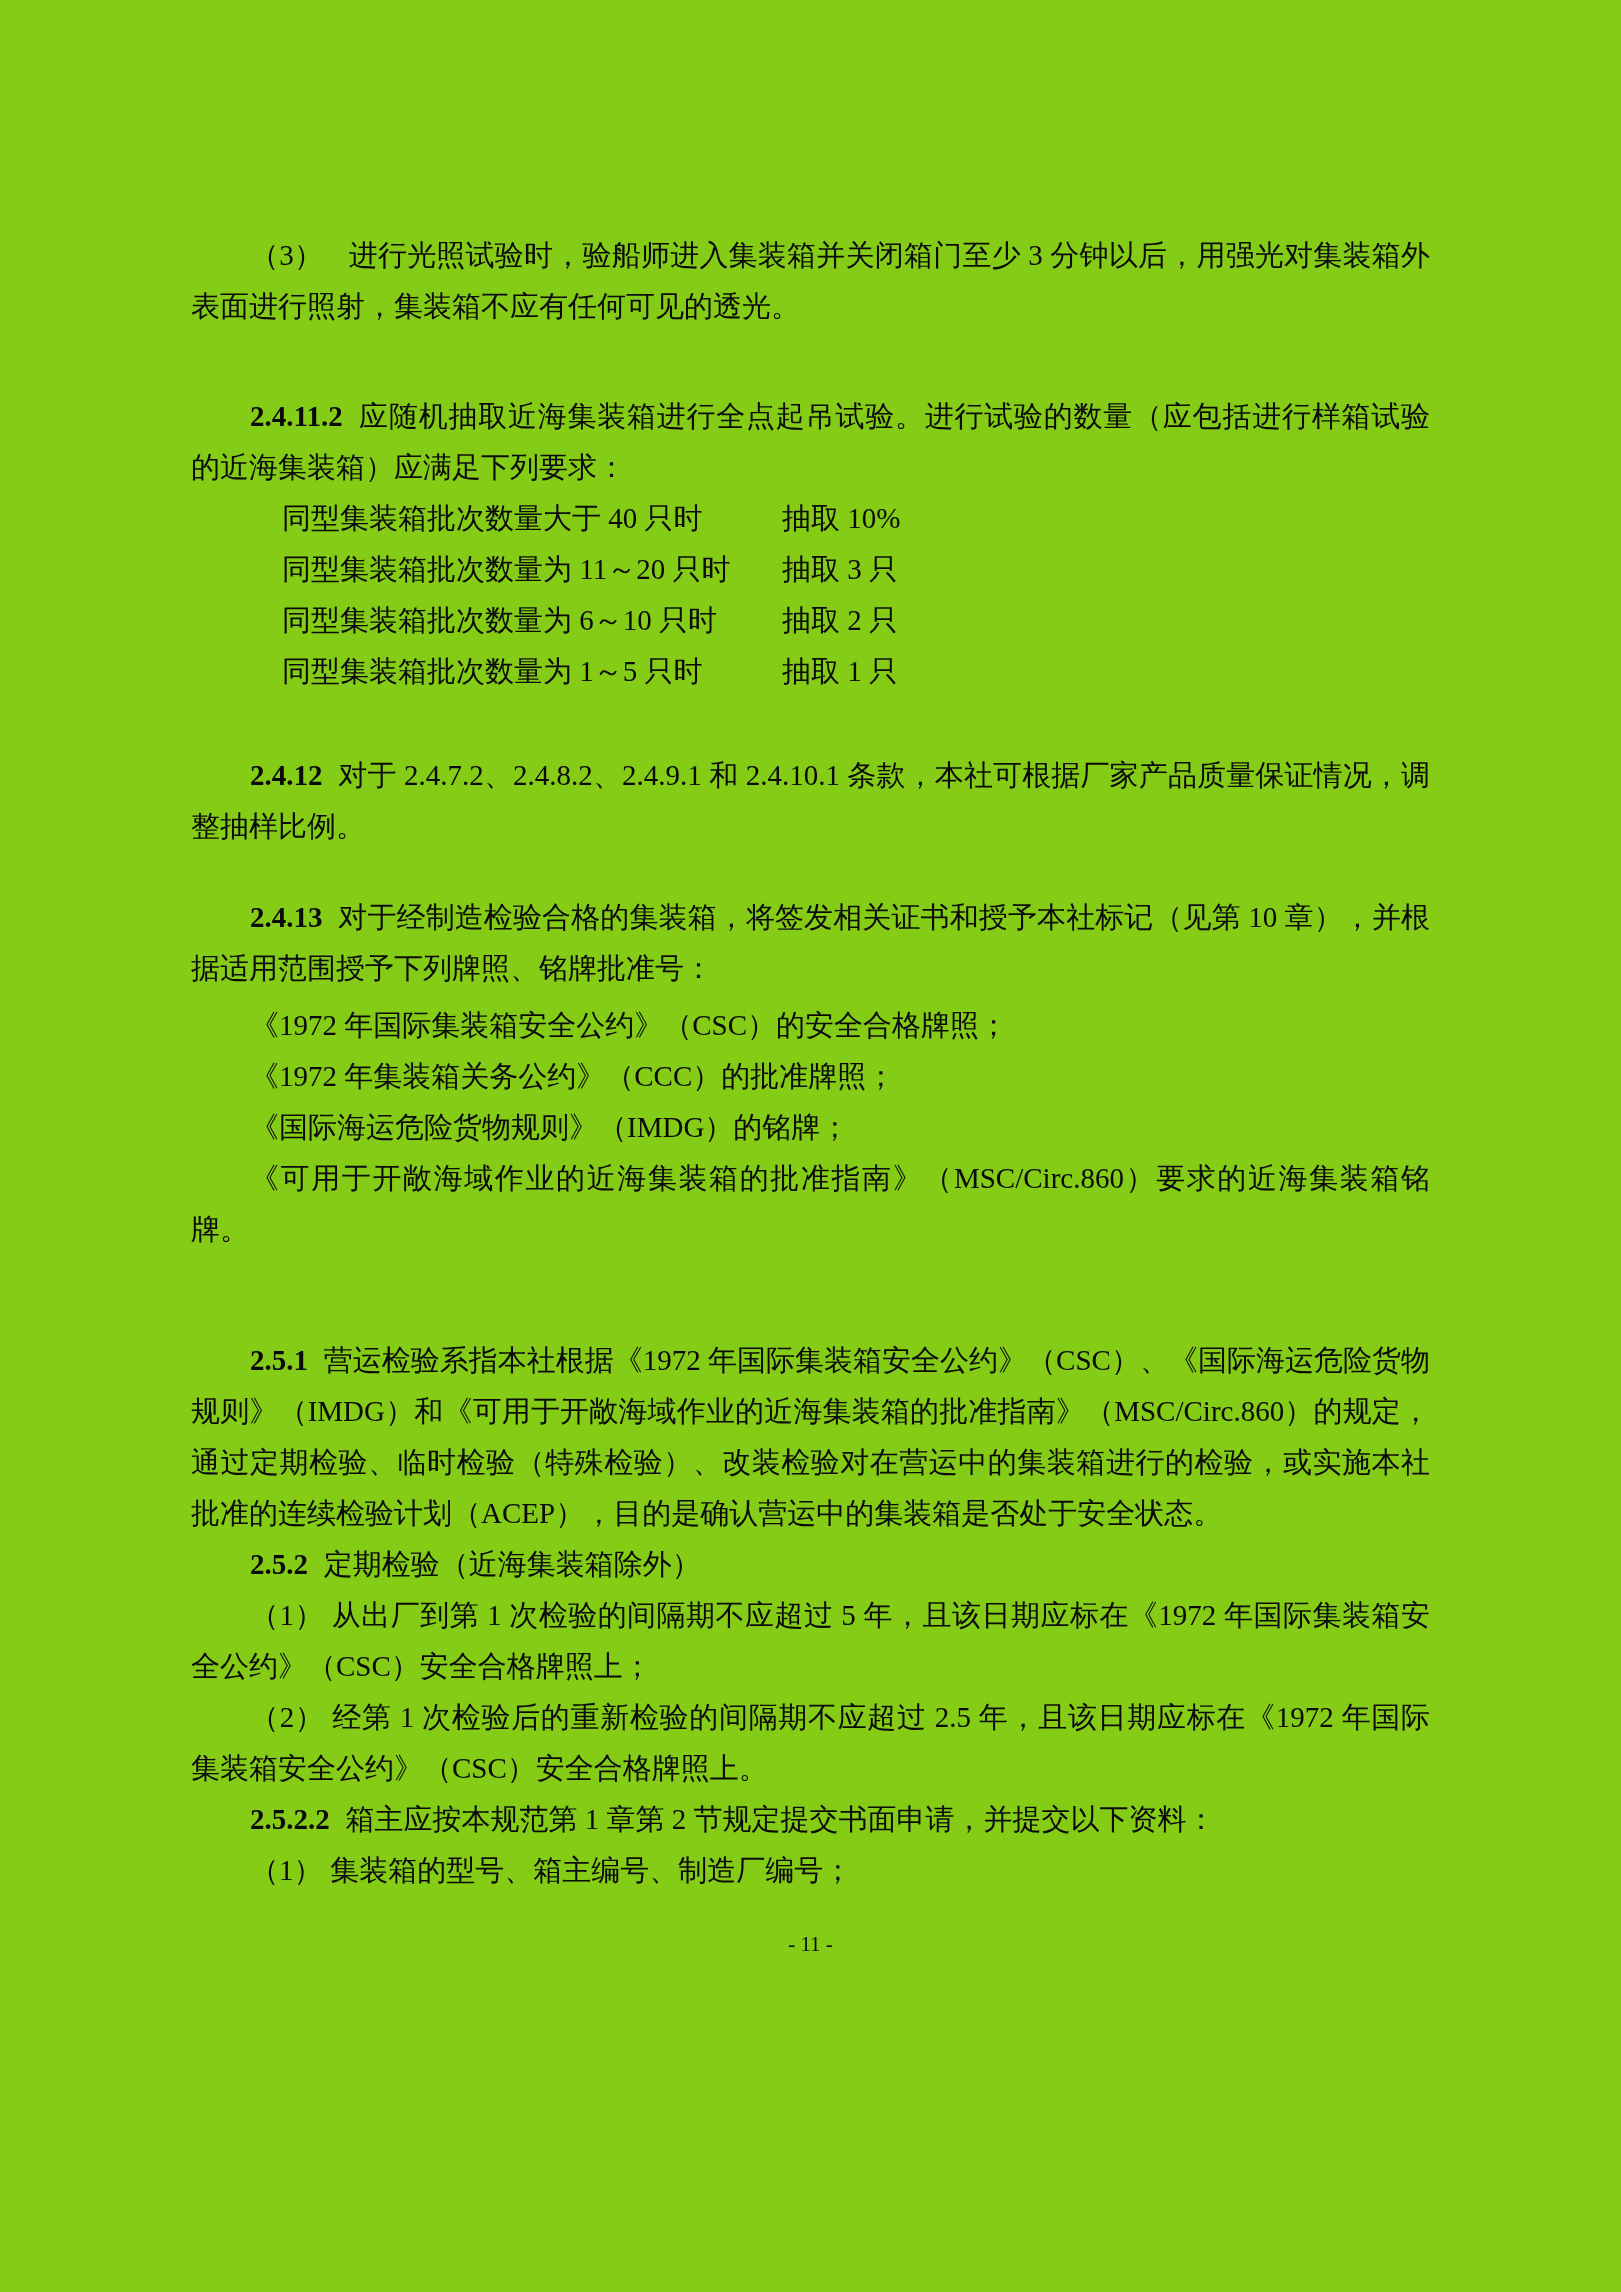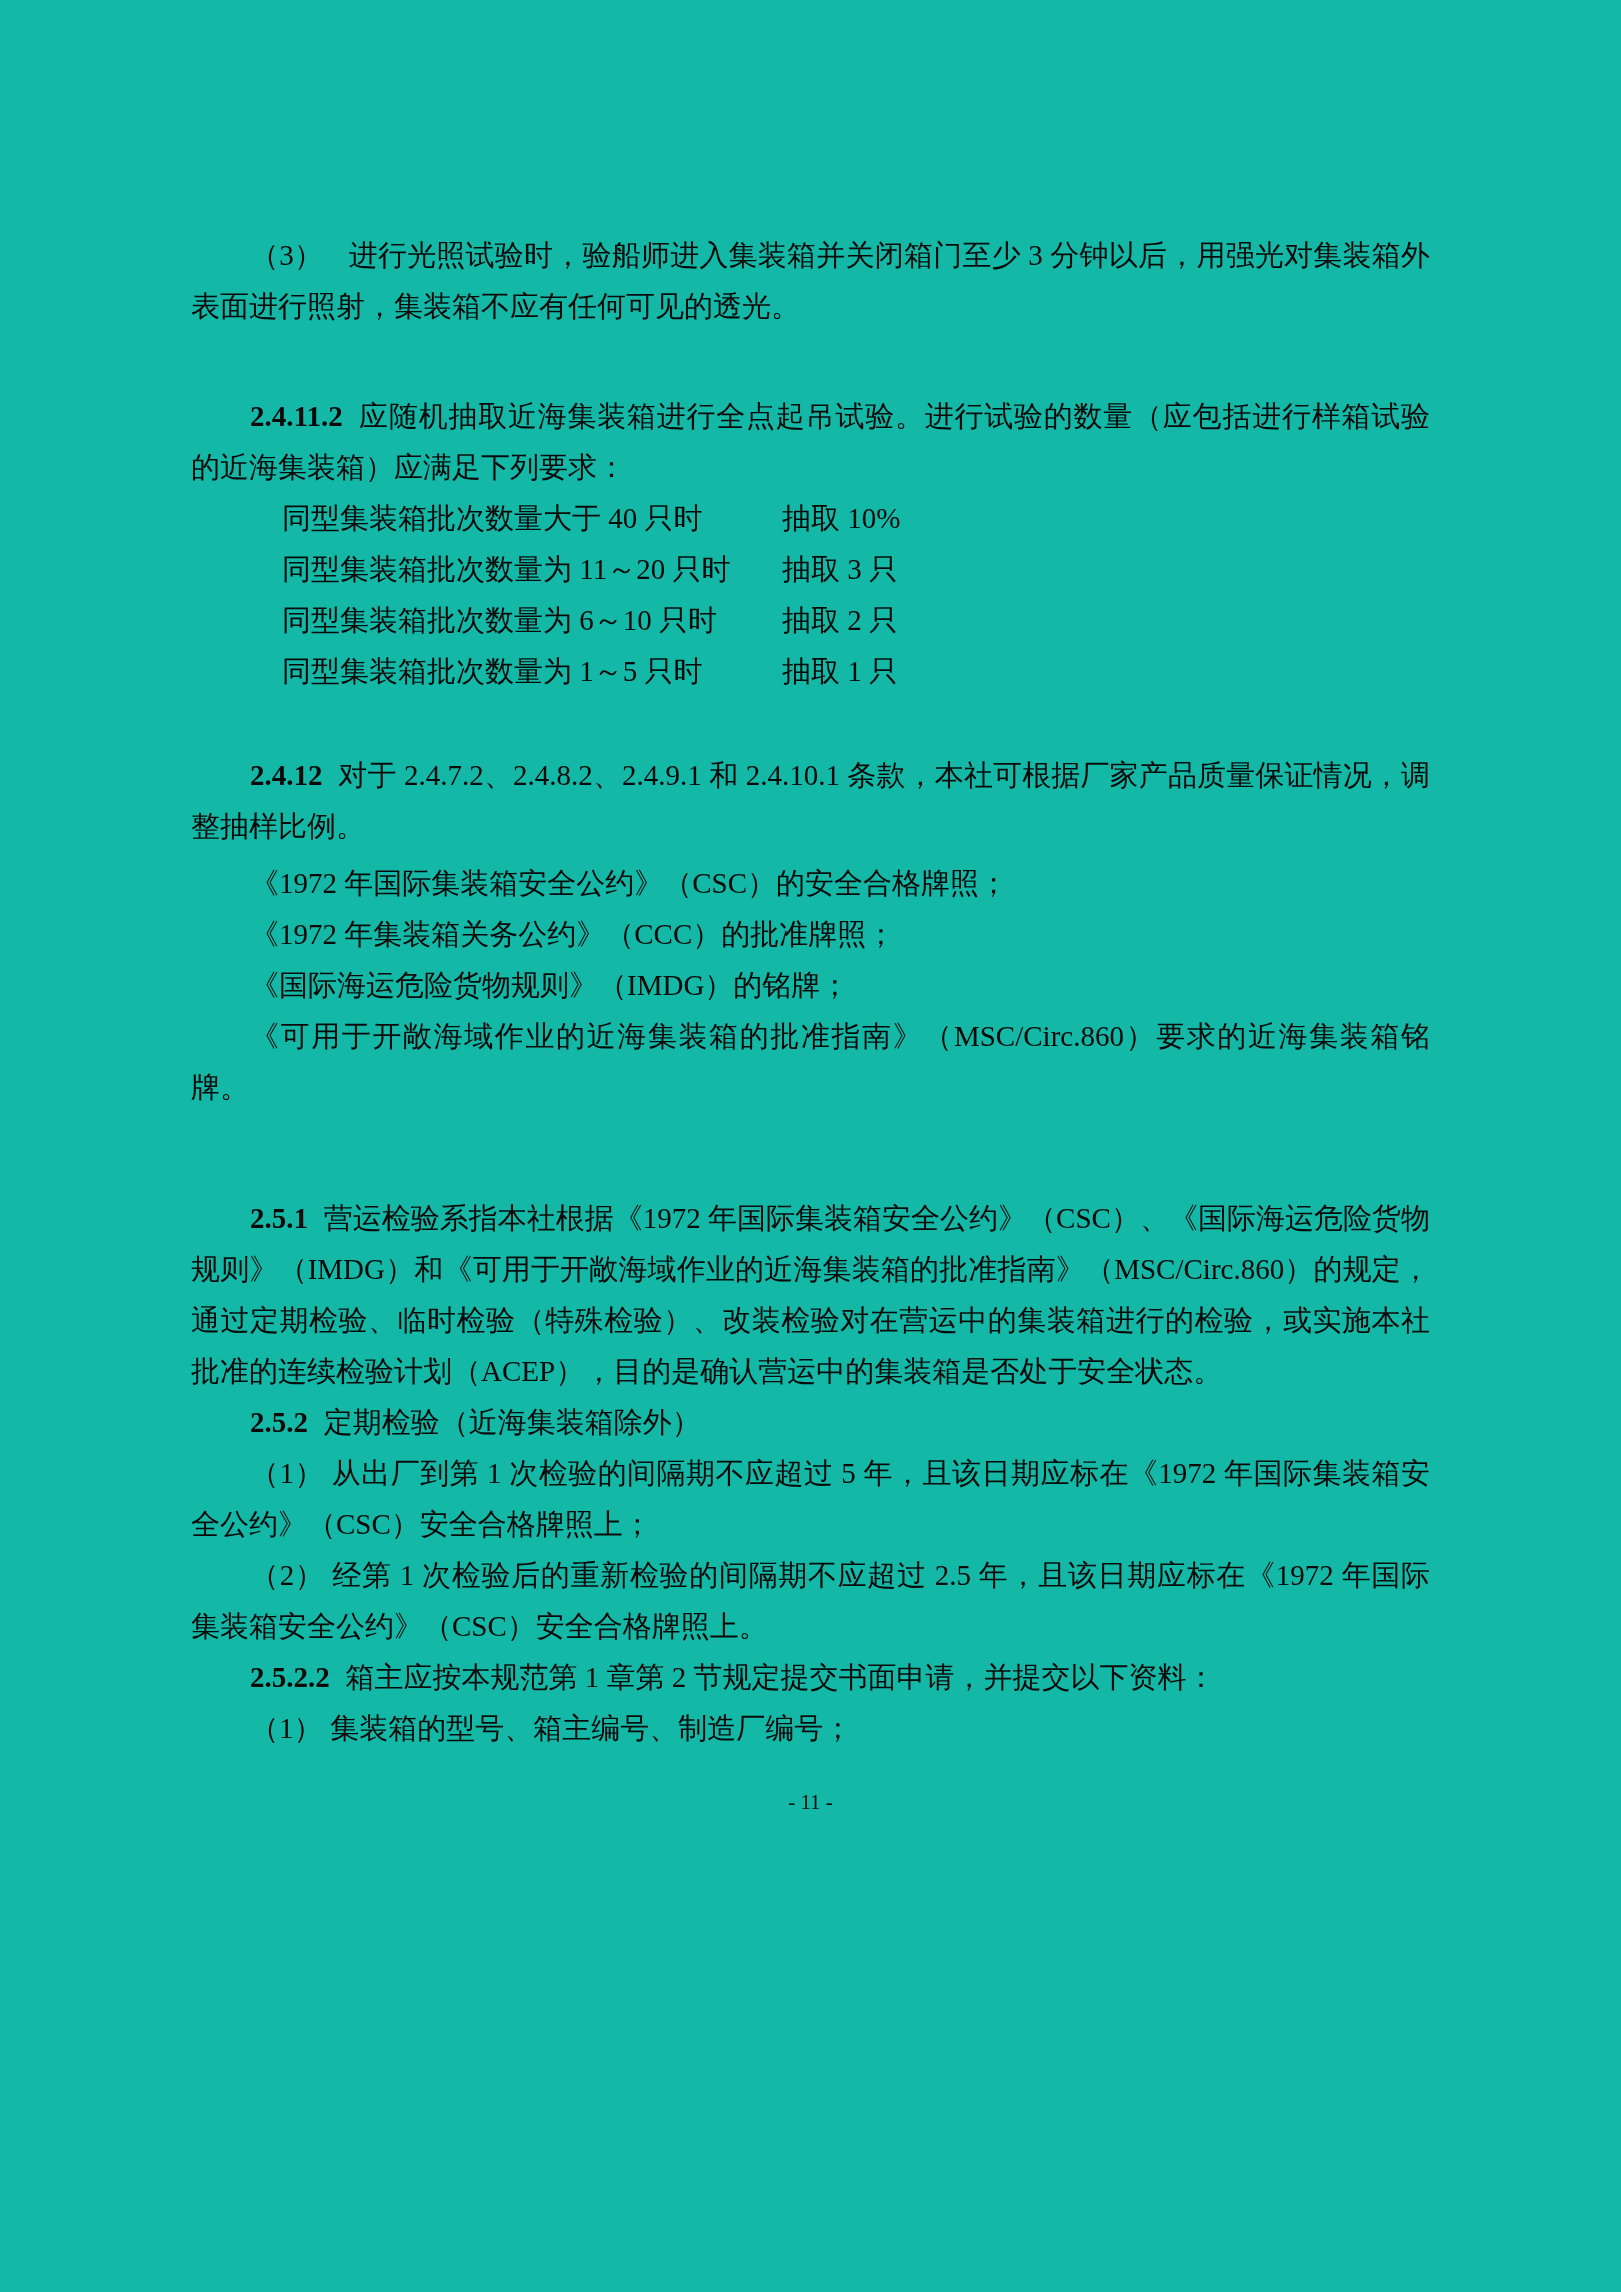--- a/index.html
+++ b/index.html
@@ -1,20 +1,20 @@
 <!DOCTYPE html>
 <html><head>
 <meta charset="utf-8">
 <style>
   html, body { margin: 0; padding: 0; background: #ffffff; }
   .page {
     position: relative;
     width: 1621px;
     height: 2293px;
-    background: #14b8a6;
+    background: #84cc16;
     color: #0a0a0a;
     font-family: "Liberation Serif", "DejaVu Serif", serif;
     box-sizing: border-box;
     overflow: hidden;
   }
   .content {
     box-sizing: border-box;
     padding: 230px 191px 0 191px;
     font-size: 29px;
     line-height: 51px;
@@ -78,20 +78,23 @@
       <div class="sample-row">
         <span class="cond">同型集装箱批次数量为 1～5 只时</span>
         <span class="qty">抽取 1 只</span>
       </div>
     </div>
 
     <p class="para mt-c2412">
       <span class="num">2.4.12</span><span>对于 2.4.7.2、2.4.8.2、2.4.9.1 和 2.4.10.1 条款，本社可根据厂家产品质量保证情况，调整抽样比例。</span>
     </p>
 
+    <p class="para mt-c2413">
+      <span class="num">2.4.13</span><span>对于经制造检验合格的集装箱，将签发相关证书和授予本社标记（见第 10 章），并根据适用范围授予下列牌照、铭牌批准号：</span>
+    </p>
 
     <div class="licenses">
       <p class="para"><span>《1972 年国际集装箱安全公约》（CSC）的安全合格牌照；</span></p>
       <p class="para"><span>《1972 年集装箱关务公约》（CCC）的批准牌照；</span></p>
       <p class="para"><span>《国际海运危险货物规则》（IMDG）的铭牌；</span></p>
       <p class="para"><span>《可用于开敞海域作业的近海集装箱的批准指南》（MSC/Circ.860）要求的近海集装箱铭牌。</span></p>
     </div>
 
 
     <p class="para mt-c251">

